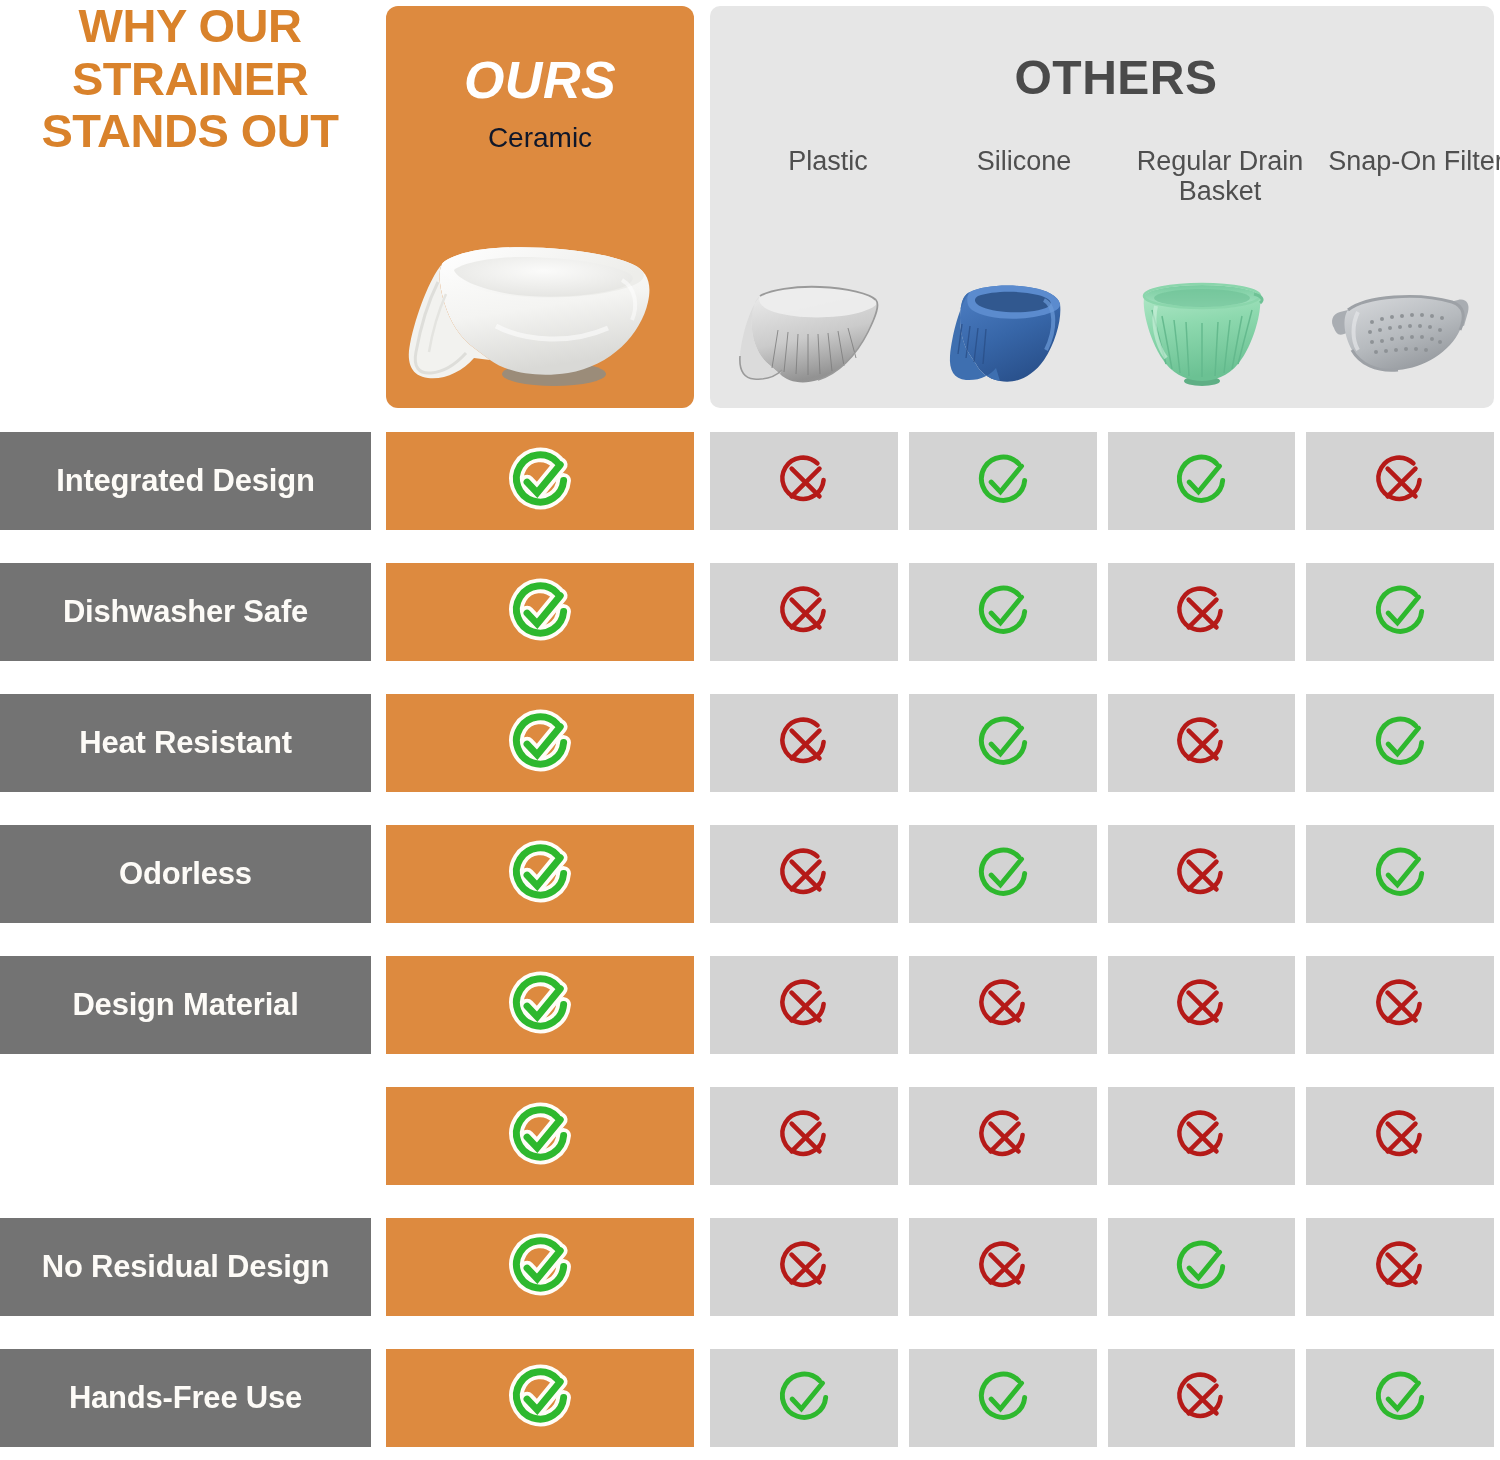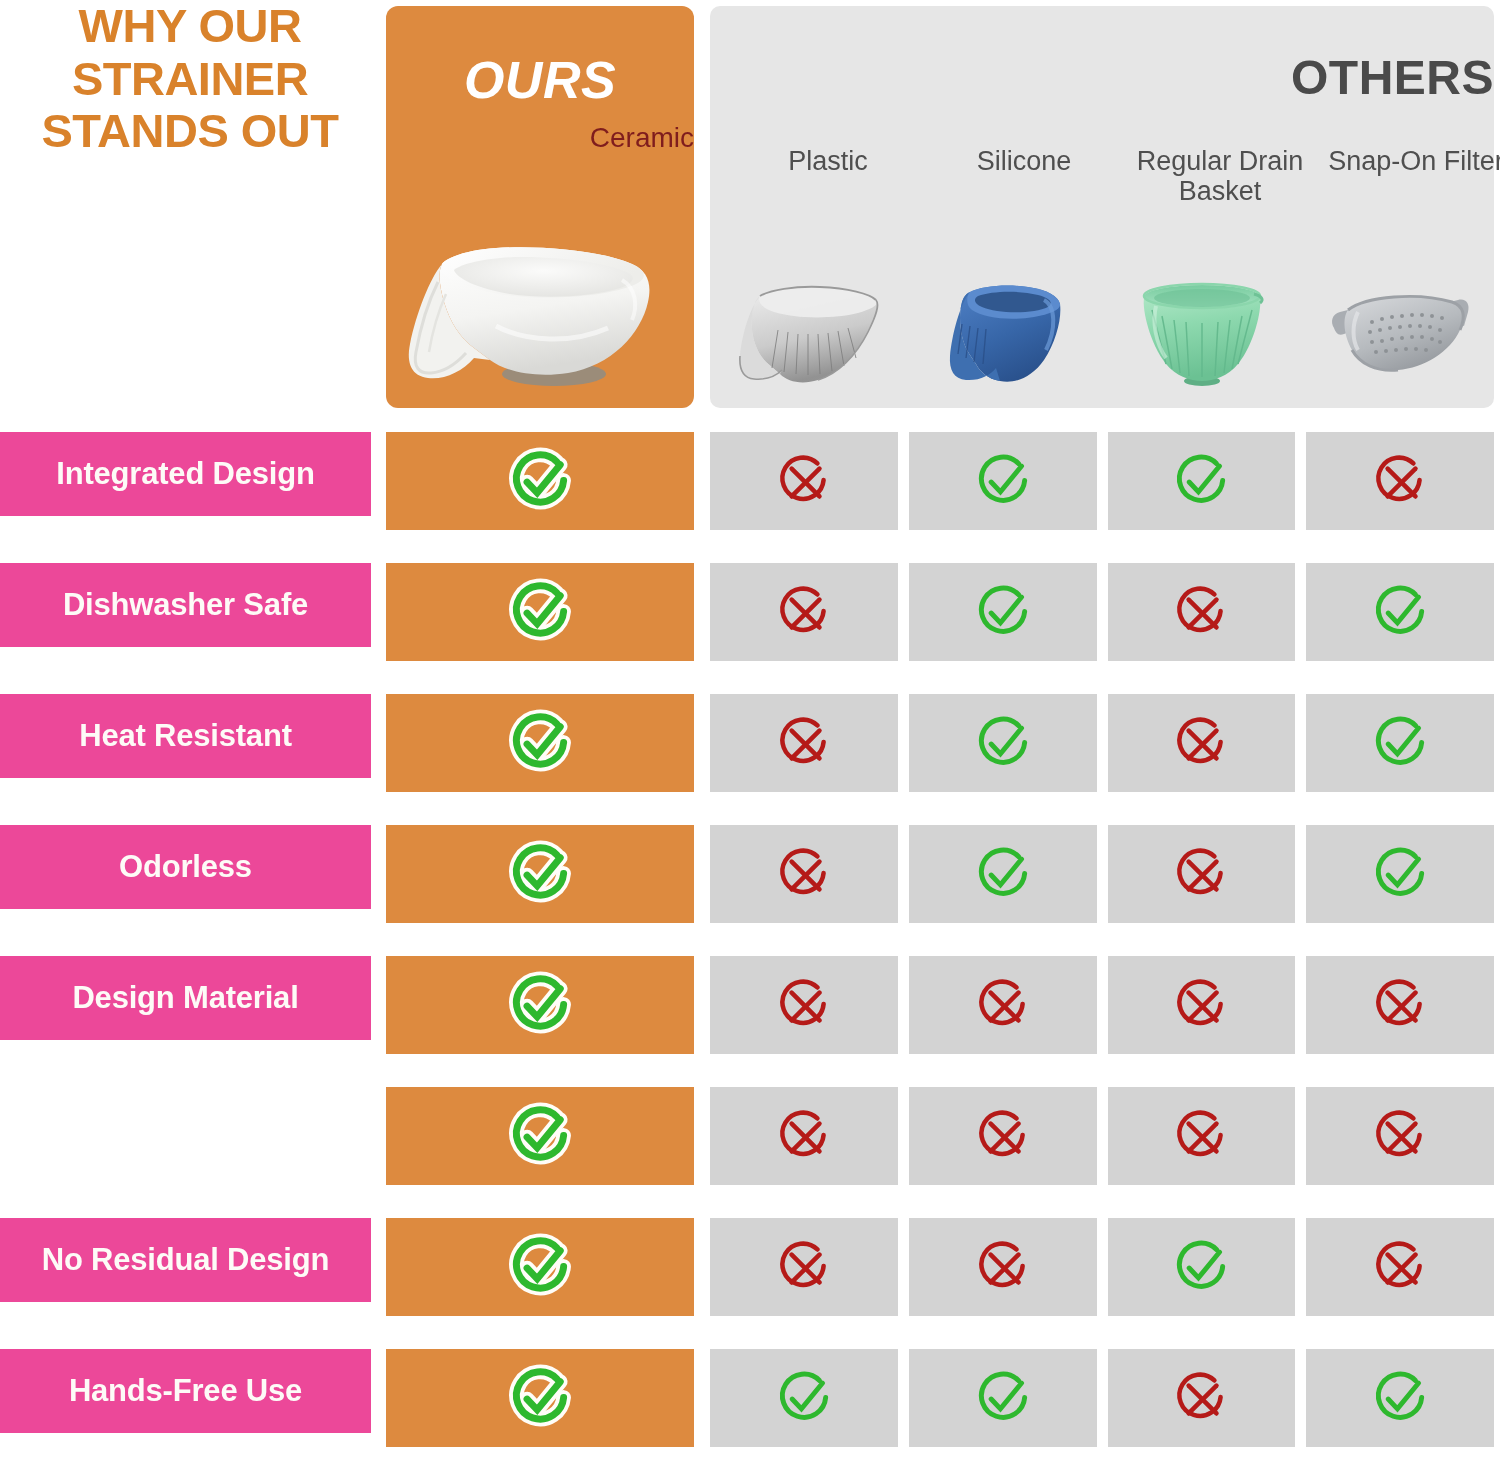--- a/index.html
+++ b/index.html
@@ -27,52 +27,52 @@
   .ours-card {
     position: absolute; left: 386px; top: 6px; width: 308px; height: 402px;
     background: #DD8A3F; border-radius: 12px;
     overflow:hidden;
   }
   .ours-title {
     margin-top: 48px; text-align:center; color:#FFFFFF;
     font-size:52px; font-weight:800; letter-spacing:0.5px; line-height:1;font-style:italic;
   }
   .ours-sub {
-    margin-top: 18px; text-align:right; color:#7f1d1d;
+    margin-top: 18px; text-align:center; color:#0f172a;
     font-size:28px; font-weight:400; line-height:1;
   }
   .ours-product { position:absolute; left:0; right:0; top:196px; height:200px; }
 
   .others-card {
     position:absolute; left: 710px; top: 6px; width: 784px; height: 402px;
     background: #E6E6E6; border-radius: 10px;
   }
   .others-title {
-    margin-top: 48px; text-align:right; color:#4A4A4A;
+    margin-top: 48px; text-align:center; color:#4A4A4A;
     font-size:48px; font-weight:800; letter-spacing:0.5px; line-height:1;margin-left:28px;
   }
   .others-cols {
     position:absolute; left:0; top:140px; width:784px; height:262px;
     display:flex;
     margin-left:20px;
   }
   .other-col { flex:1 1 0; position:relative; display:flex; flex-direction:column; align-items:center; }
   .other-label {
     color:#4F4F4F; font-size:27px; font-weight:400; line-height:1.12;
     text-align:center; width: 100%; padding: 0 4px;
   }
   .other-thumb { position:absolute; bottom: 14px; left:0; right:0; height:118px; }
 
   
   .grid { position:absolute; left:0; top:412px; width:1500px; height:1048px; }
   .row { position:relative; width:1500px; height:131px; }
 
   .label-cell {
-    position:absolute; left:0; top:20px; width:371px; height:84px;
-    background:#ec4899;
+    position:absolute; left:0; top:20px; width:371px; height:98px;
+    background:#737373;
     display:flex; align-items:center; justify-content:center;
   }
   .label-text {
     color:#FDFBF7; font-size:31px; font-weight:800; text-align:center;
     letter-spacing:-0.2px; line-height:1.05; padding: 0 8px;
   }
 
   .ours-cell {
     position:absolute; left:386px; top:20px; width:308px; height:98px;
     background:#DD8A3F;

